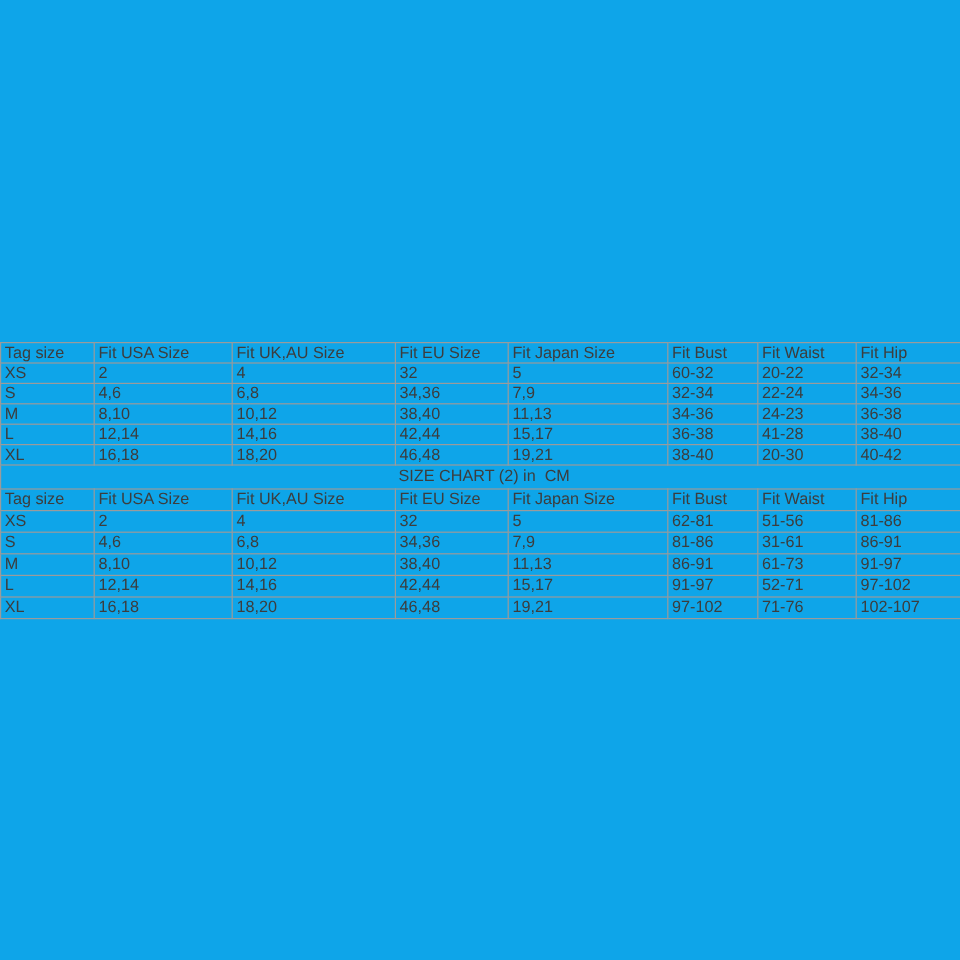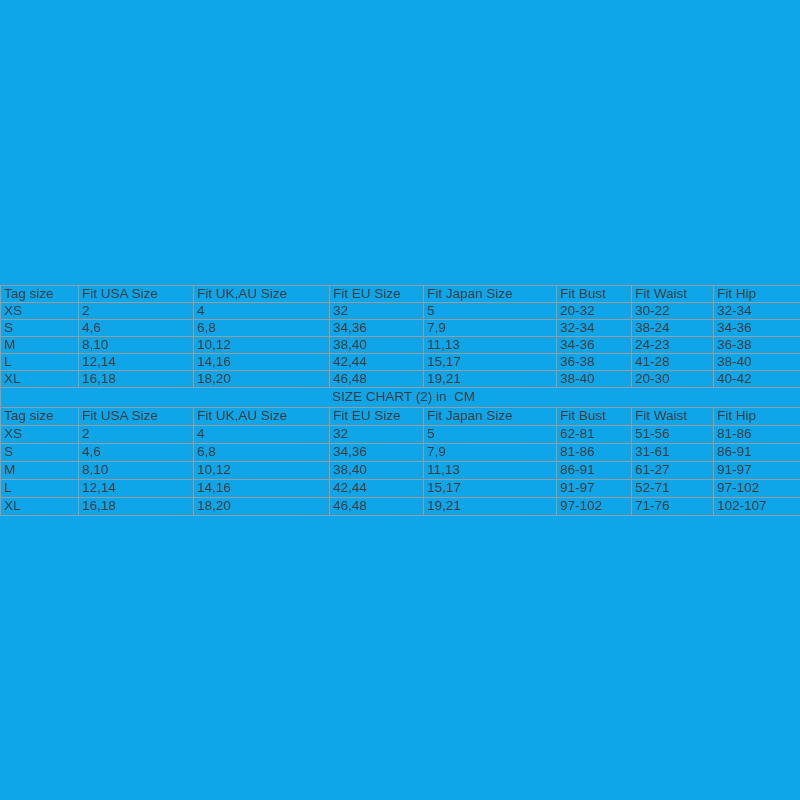--- a/index.html
+++ b/index.html
@@ -70,32 +70,32 @@
           <th>Fit Bust</th>
           <th>Fit Waist</th>
           <th>Fit Hip</th>
         </tr>
         <tr>
           <td>XS</td>
           <td>2</td>
           <td>4</td>
           <td>32</td>
           <td>5</td>
-          <td>20-32</td>
-          <td>30-22</td>
+          <td>60-32</td>
+          <td>20-22</td>
           <td>32-34</td>
         </tr>
         <tr>
           <td>S</td>
           <td>4,6</td>
           <td>6,8</td>
           <td>34,36</td>
           <td>7,9</td>
           <td>32-34</td>
-          <td>38-24</td>
+          <td>22-24</td>
           <td>34-36</td>
         </tr>
         <tr>
           <td>M</td>
           <td>8,10</td>
           <td>10,12</td>
           <td>38,40</td>
           <td>11,13</td>
           <td>34-36</td>
           <td>24-23</td>
@@ -158,21 +158,21 @@
           <td>31-61</td>
           <td>86-91</td>
         </tr>
         <tr>
           <td>M</td>
           <td>8,10</td>
           <td>10,12</td>
           <td>38,40</td>
           <td>11,13</td>
           <td>86-91</td>
-          <td>61-27</td>
+          <td>61-73</td>
           <td>91-97</td>
         </tr>
         <tr>
           <td>L</td>
           <td>12,14</td>
           <td>14,16</td>
           <td>42,44</td>
           <td>15,17</td>
           <td>91-97</td>
           <td>52-71</td>

